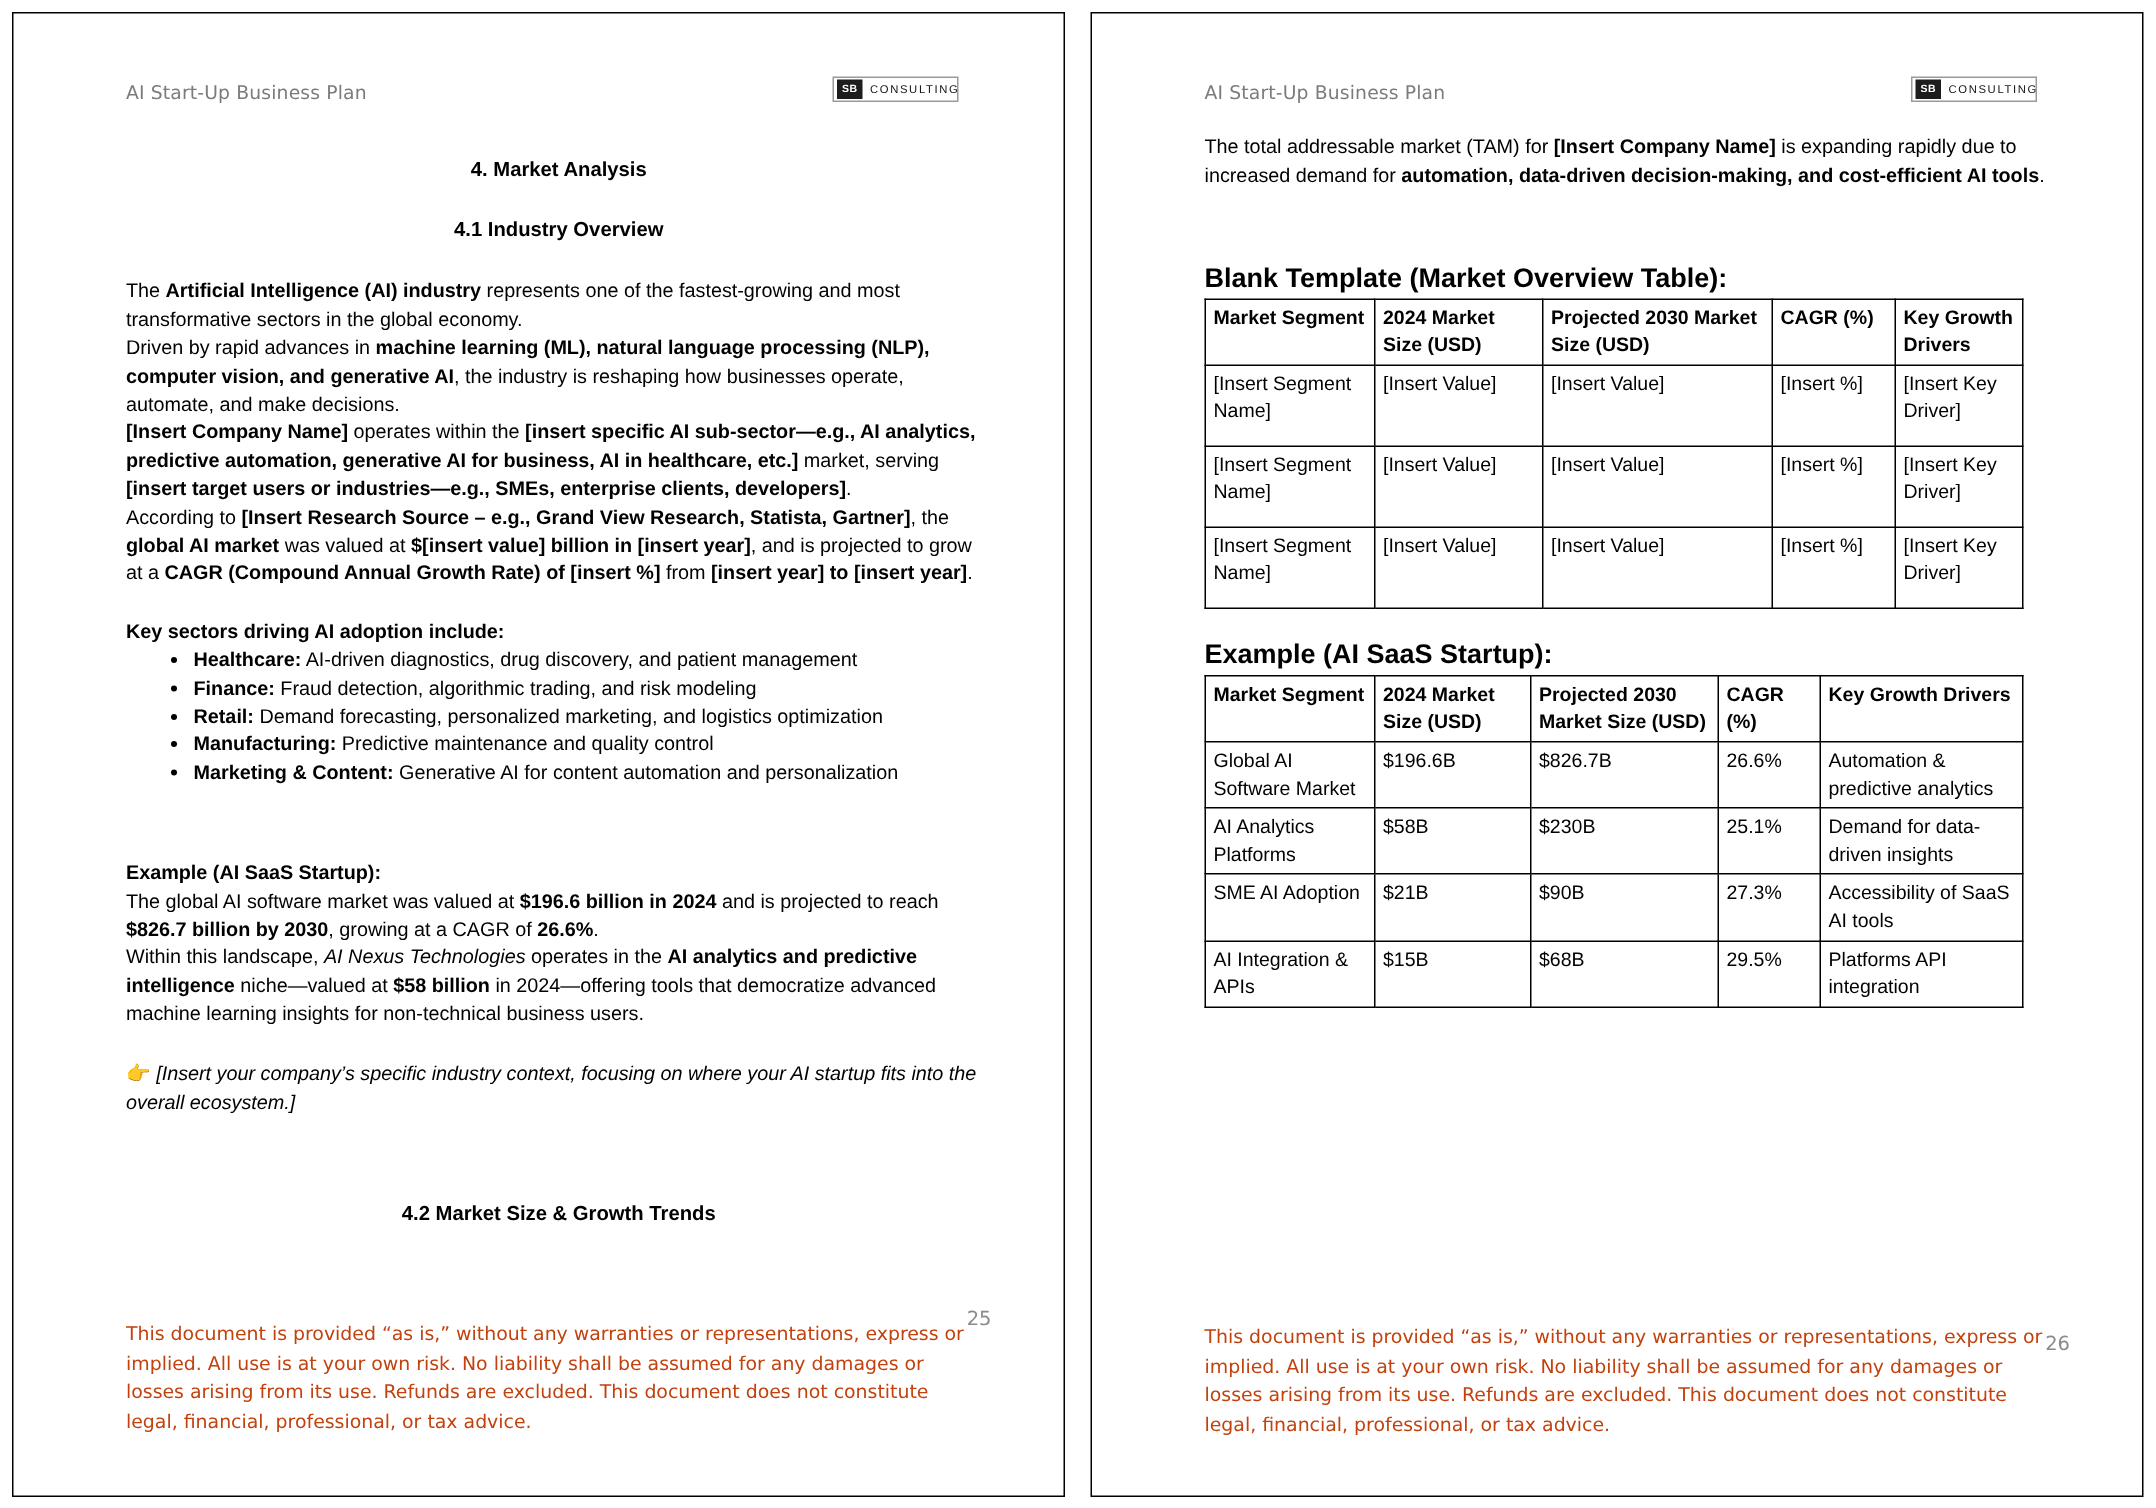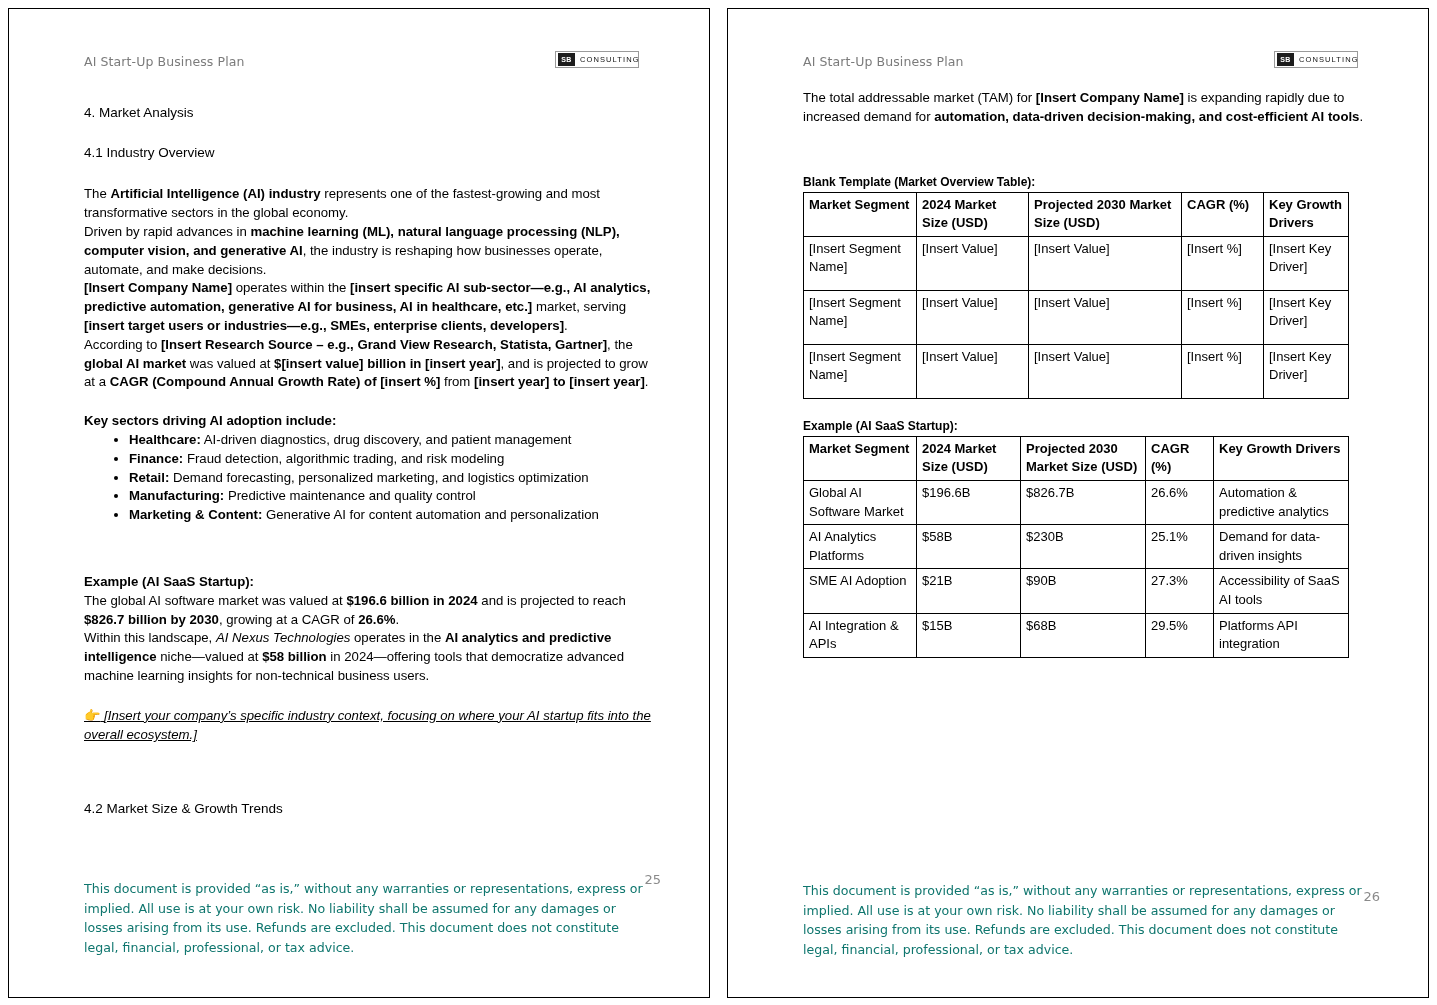--- a/index.html
+++ b/index.html
@@ -95,23 +95,24 @@
   .content {
     position: absolute;
     left: 0;
     right: 0;
     top: 96px;
   }
   .content.right { top: 80px; }
 
   h2.sec {
     font-size: 13.5px;
-    font-weight: normal;
+    font-weight: bold;
     margin: 0 0 0 0;
     line-height: 1.2;
+    text-align: center;
   }
   .gap-20 { height: 20px; }
   .gap-24 { height: 24px; }
   .gap-28 { height: 28px; }
 
   p.body {
     font-size: 13.2px;
     line-height: 18.8px;
     margin: 0;
     text-align: left;
@@ -127,21 +128,20 @@
   }
   ul.bullets li {
     margin: 0;
     padding: 0;
   }
   .note {
     font-size: 13.2px;
     line-height: 19.5px;
     font-style: italic;
     margin: 0;
-    text-decoration: underline;
   }
   .note .emoji {
     font-style: normal;
     color: #f2a33c;
   }
 
   
   .page-number {
     position: absolute;
     right: 48px;
@@ -151,28 +151,28 @@
     font-family: "DejaVu Sans", sans-serif;
   }
   .page-number.r { bottom: 93px; }
   .disclaimer {
     position: absolute;
     left: 75px;
     right: 60px;
     bottom: 40px;
     font-size: 12.6px;
     line-height: 19.5px;
-    color: #0f766e;
+    color: #c2410c;
     font-family: "DejaVu Sans", sans-serif;
   }
   .disclaimer.r { bottom: 38px; }
 
   
   .tbl-caption {
-    font-size: 12px;
+    font-size: 18px;
     font-weight: bold;
     margin: 0 0 3px 0;
   }
   table.doc {
     border-collapse: collapse;
     width: 545px;
     table-layout: fixed;
     font-size: 13px;
   }
   table.doc th, table.doc td {

